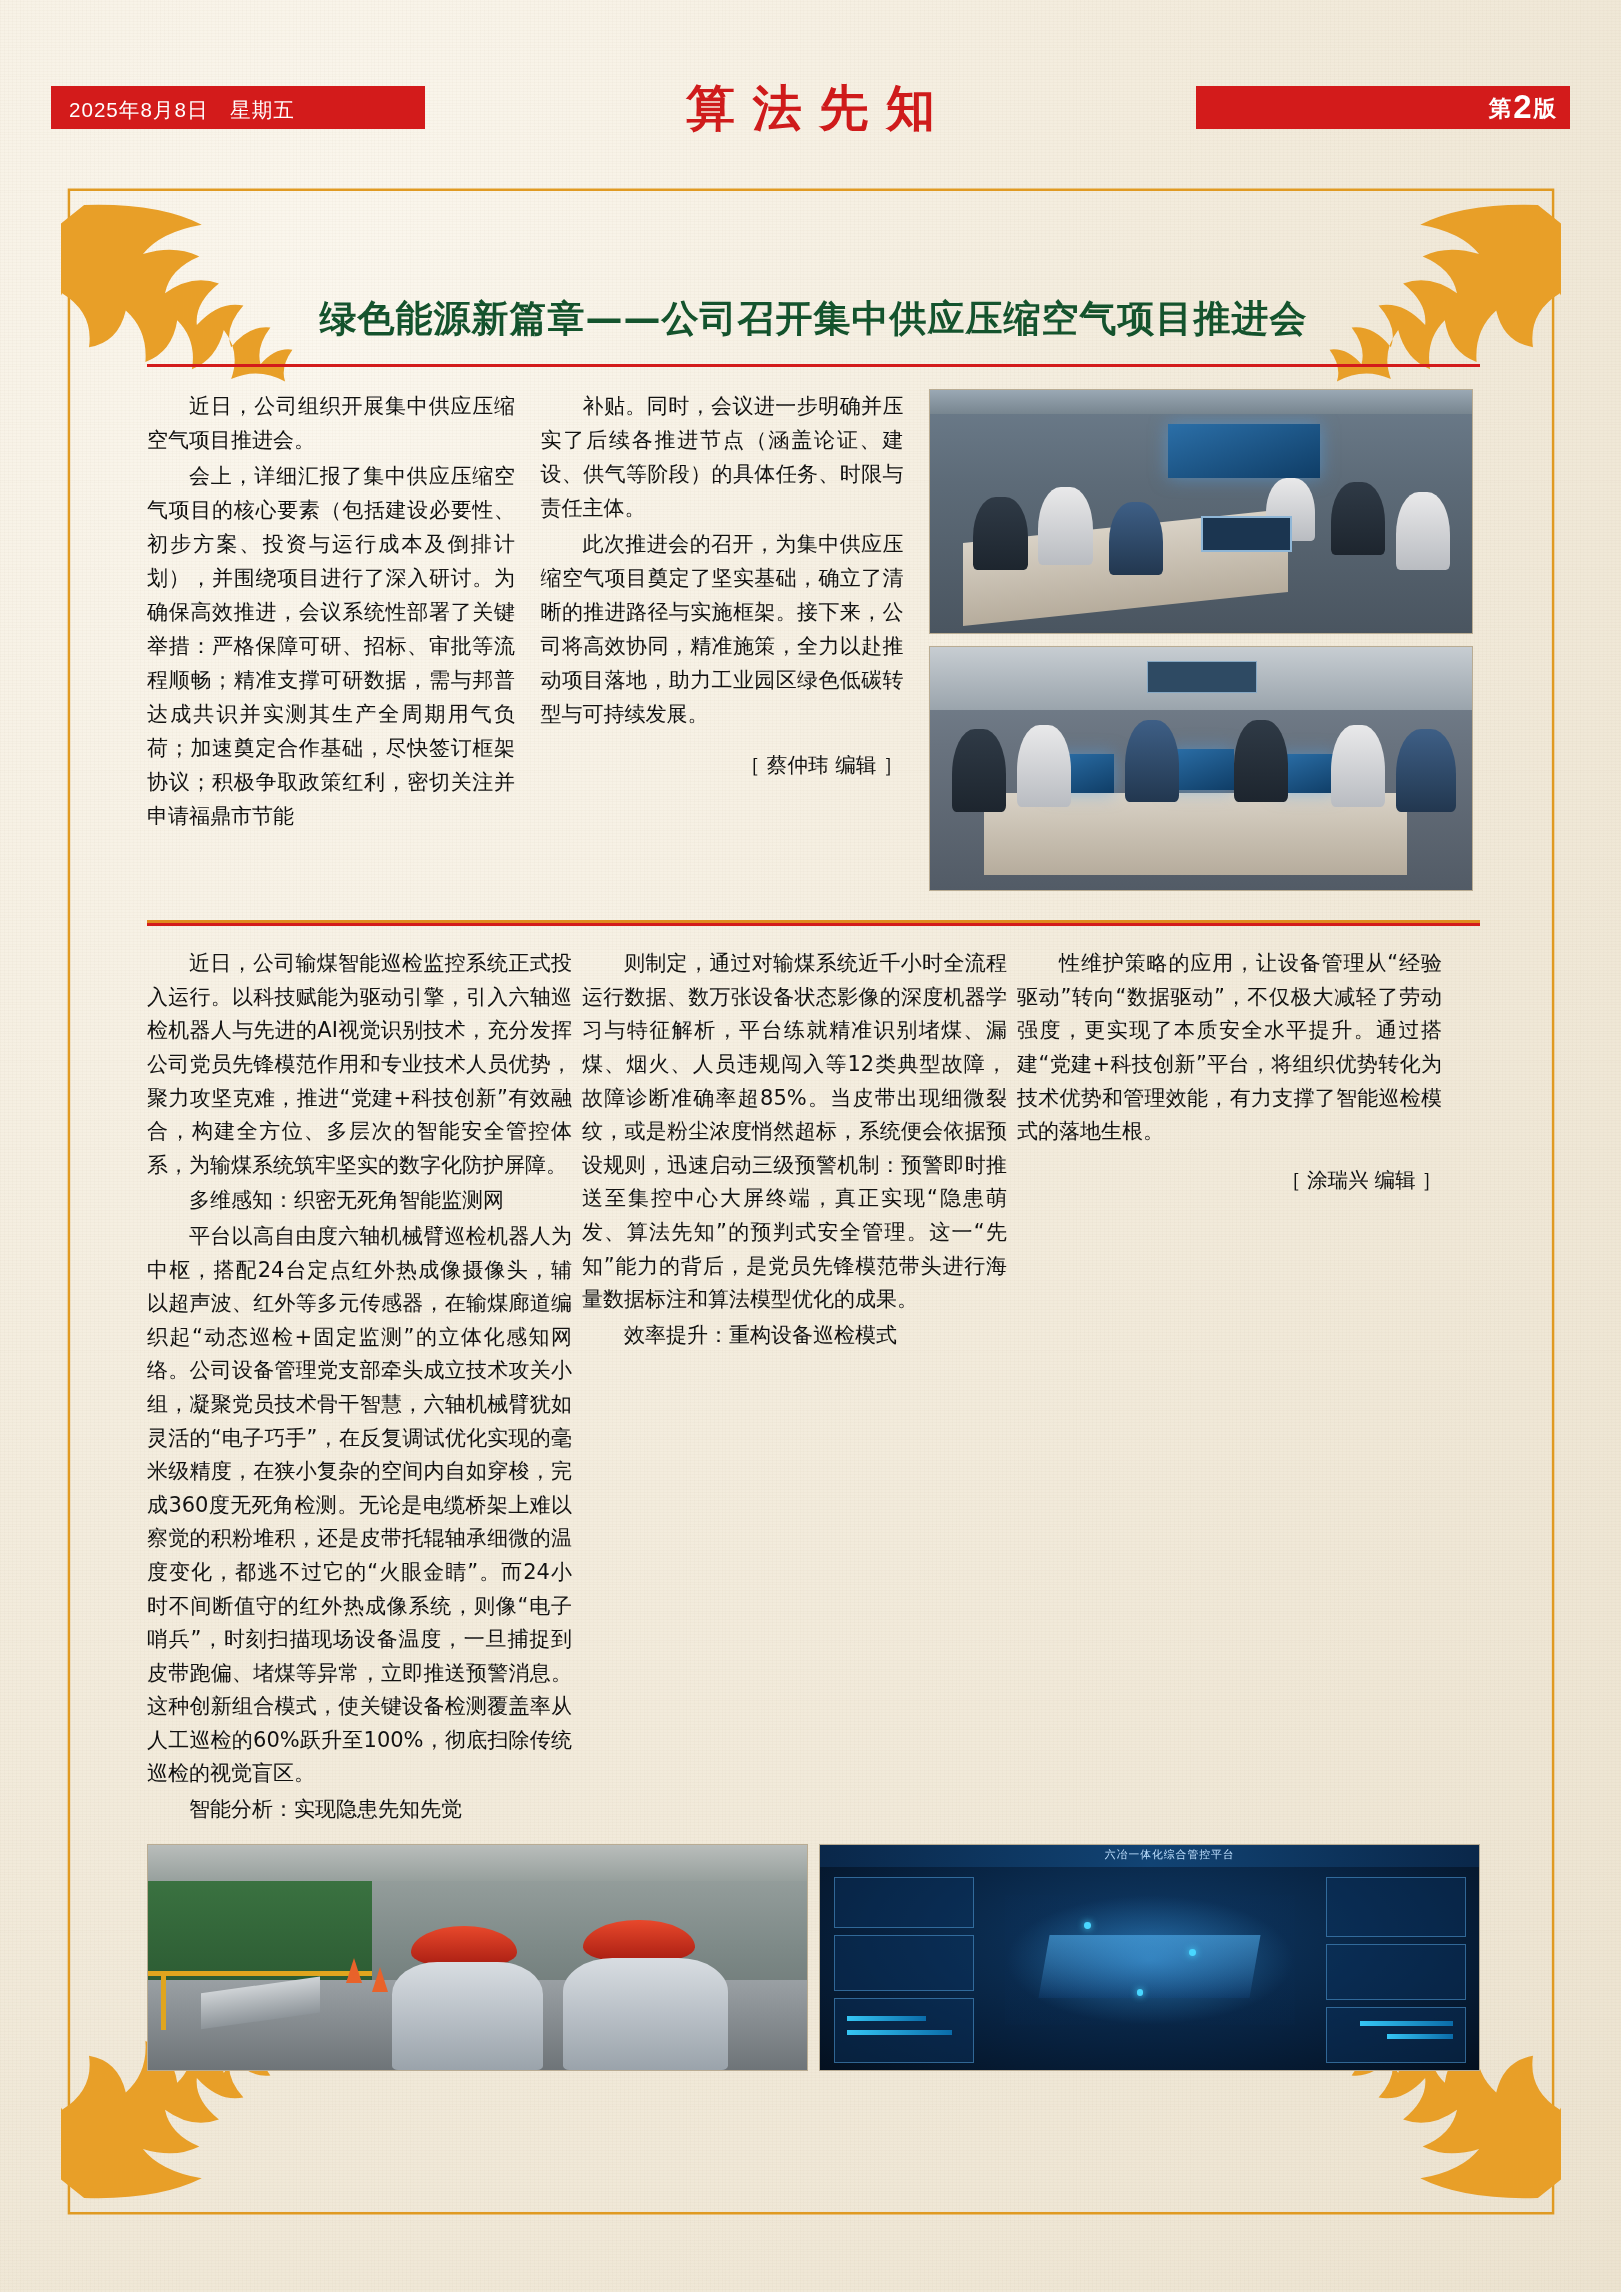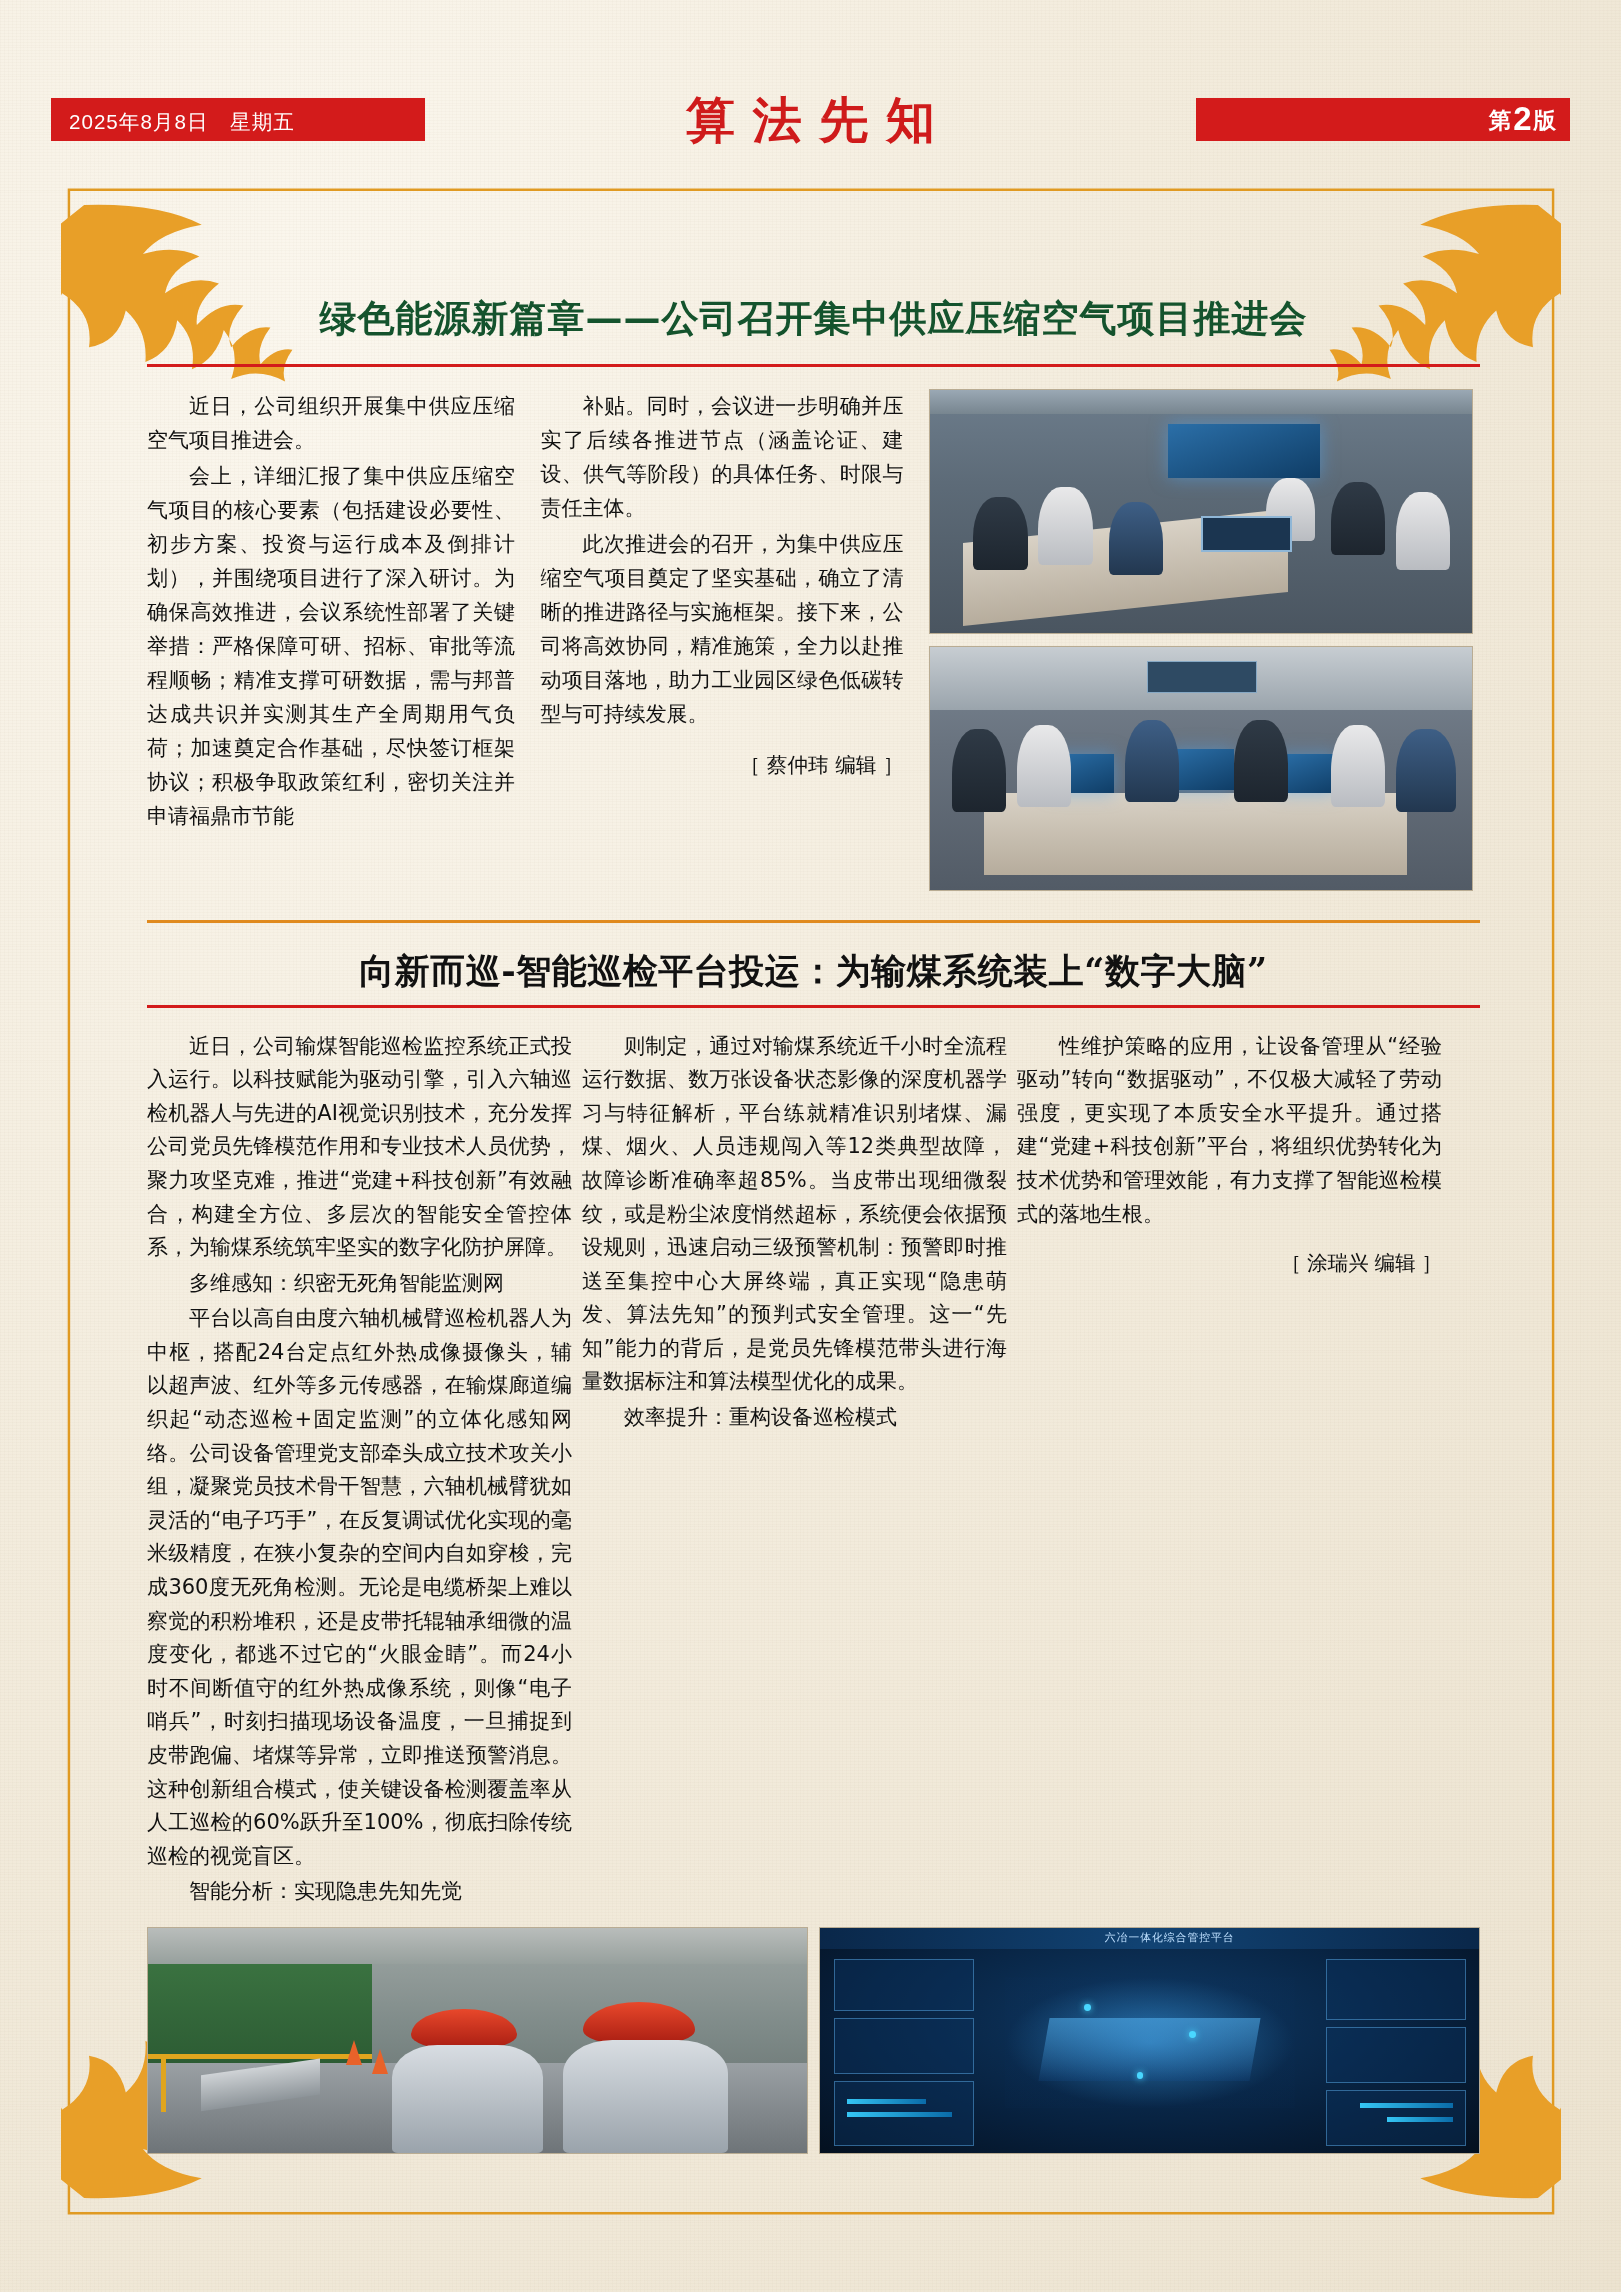--- a/index.html
+++ b/index.html
@@ -27,21 +27,21 @@
     position: absolute;
     inset: 0;
     background-image:
       repeating-linear-gradient(0deg, rgba(160,140,110,0.035) 0px, rgba(160,140,110,0.035) 1px, transparent 1px, transparent 2.9px),
       repeating-linear-gradient(90deg, rgba(160,140,110,0.03) 0px, rgba(160,140,110,0.03) 1px, transparent 1px, transparent 3.9px);
   }
 
   
   .masthead {
     position: absolute;
-    top: 88px;
+    top: 76px;
     left: 0;
     width: 100%;
     height: 61px;
     z-index: 3;
   }
   .mast-bar-left {
     position: absolute;
     left: 51px;
     top: 9.8px;
     width: 374px;
@@ -379,21 +379,20 @@
           <div class="mk person white" style="left:74%;top:32%;width:10%;height:34%;"></div>
           <div class="mk person blue" style="left:86%;top:34%;width:11%;height:34%;"></div>
         </div>
       </div>
     </div>
   </div>
 
   <div class="sep2"></div>
 
   <div>
-    <div class="headline2">向新而巡-智能巡检平台投运：为输煤系统装上“数字大脑”</div>
     <div class="rule-red thin"></div>
 
     <div class="art2">
       <div class="a2col">
         <div class="col">
           <p>近日，公司输煤智能巡检监控系统正式投入运行。以科技赋能为驱动引擎，引入六轴巡检机器人与先进的AI视觉识别技术，充分发挥公司党员先锋模范作用和专业技术人员优势，聚力攻坚克难，推进“党建+科技创新”有效融合，构建全方位、多层次的智能安全管控体系，为输煤系统筑牢坚实的数字化防护屏障。</p>
           <p>多维感知：织密无死角智能监测网</p>
           <p>平台以高自由度六轴机械臂巡检机器人为中枢，搭配24台定点红外热成像摄像头，辅以超声波、红外等多元传感器，在输煤廊道编织起“动态巡检+固定监测”的立体化感知网络。公司设备管理党支部牵头成立技术攻关小组，凝聚党员技术骨干智慧，六轴机械臂犹如灵活的“电子巧手”，在反复调试优化实现的毫米级精度，在狭小复杂的空间内自如穿梭，完成360度无死角检测。无论是电缆桥架上难以察觉的积粉堆积，还是皮带托辊轴承细微的温度变化，都逃不过它的“火眼金睛”。而24小时不间断值守的红外热成像系统，则像“电子哨兵”，时刻扫描现场设备温度，一旦捕捉到皮带跑偏、堵煤等异常，立即推送预警消息。这种创新组合模式，使关键设备检测覆盖率从人工巡检的60%跃升至100%，彻底扫除传统巡检的视觉盲区。</p>
           <p>智能分析：实现隐患先知先觉</p>
         </div>

